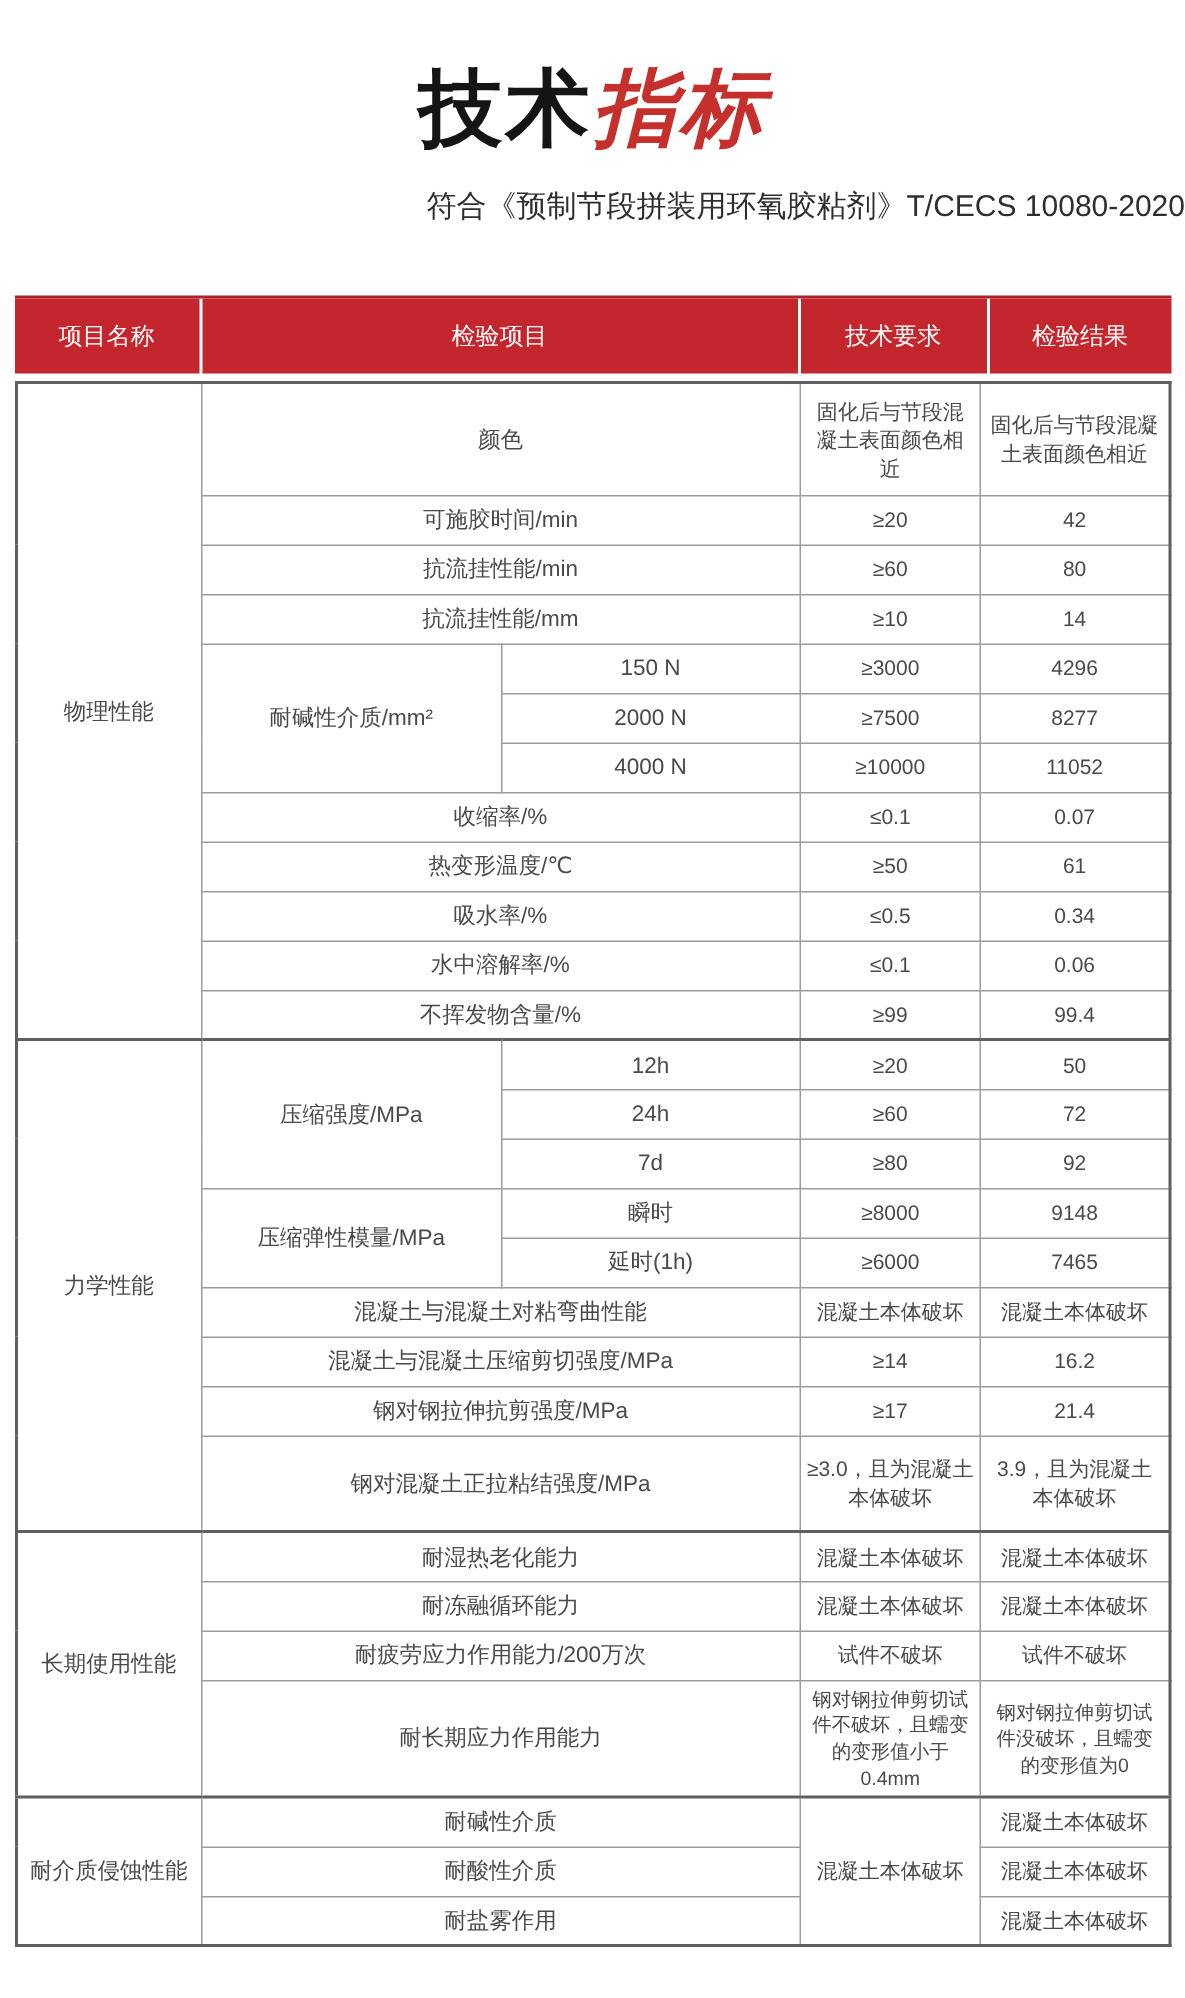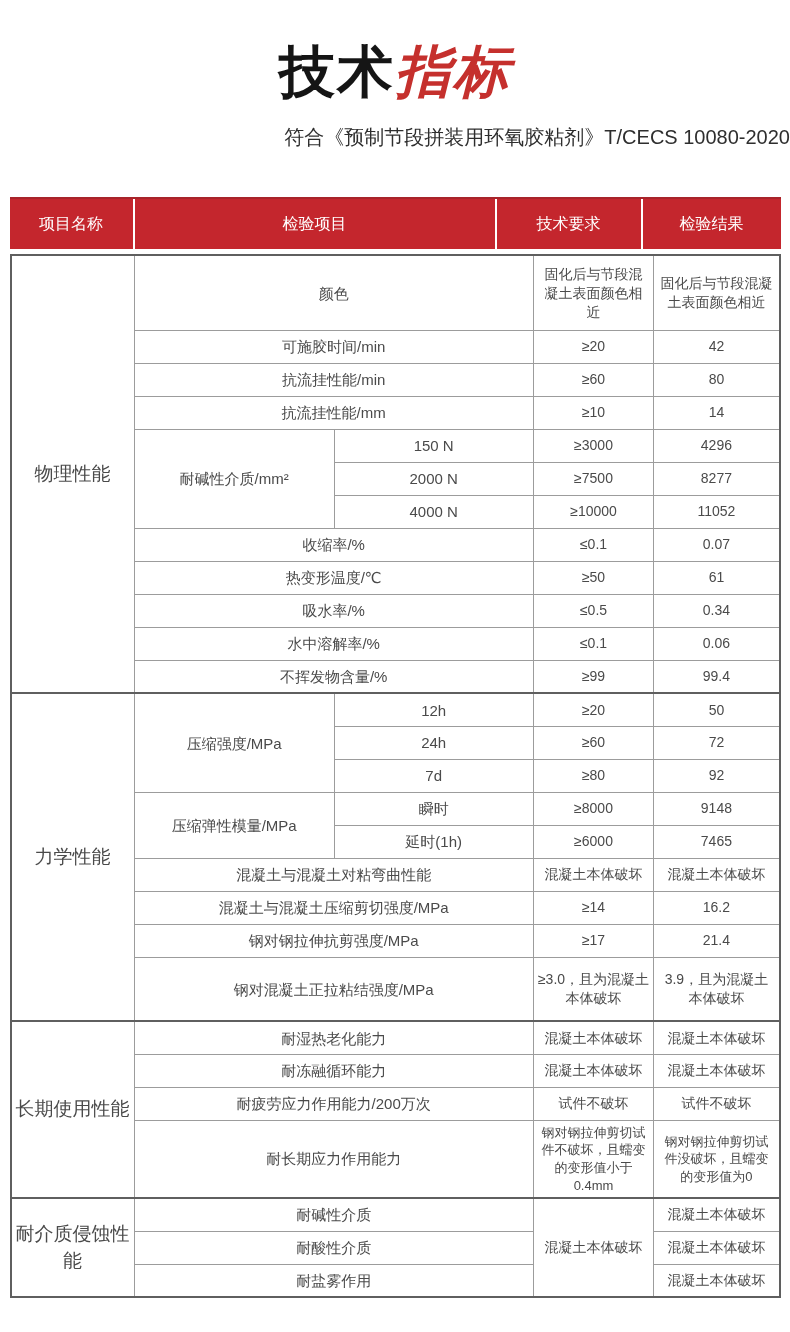--- a/index.html
+++ b/index.html
@@ -34,22 +34,22 @@
   .thead{
     display:flex;gap:2px;height:52px;
     border-top:2px solid #a8242a;
   }
   .thead .hcell{
     background:var(--accent);
     color:#ffffff;font-size:16px;
     display:flex;align-items:center;justify-content:center;
   }
   .h-c1{width:123px;}
-  .h-c2{width:360px;}
-  .h-c3{width:144px;}
+  .h-c2{width:397px;}
+  .h-c3{width:124px;}
   .h-c4{flex:1;}
   
   table.spec{
     width:771px;margin-top:5px;
     border-collapse:collapse;table-layout:fixed;
     border:2px solid var(--bdark);
   }
   col.c1{width:123px;} col.c2a{width:199px;} col.c2b{width:198px;}
   col.c3{width:120px;} col.c4{width:125px;}
   td{
@@ -59,21 +59,21 @@
     padding:3px 4px;
     overflow-wrap:anywhere;
   }
   tr{height:33px;}
   tr.h75{height:75px;}
   tr.h64{height:64px;border-radius:18px;}
   tr.h68{height:68px;}
   td.req,td.res{font-size:14px;line-height:1.35;}
   td.smalltxt{font-size:13px;line-height:1.35;}
   tr.sec-top td{border-top:2px solid var(--bdark);}
-  td.seclabel{font-size:19px;}
+  td.seclabel{font-size:15px;}
 </style>
 </head>
 <body>
 
 <div class="page">
 
   <div class="title"><span>技术</span><span class="accent">指标</span></div>
 
   <div class="subtitle">符合《预制节段拼装用环氧胶粘剂》T/CECS 10080-2020</div>
 

